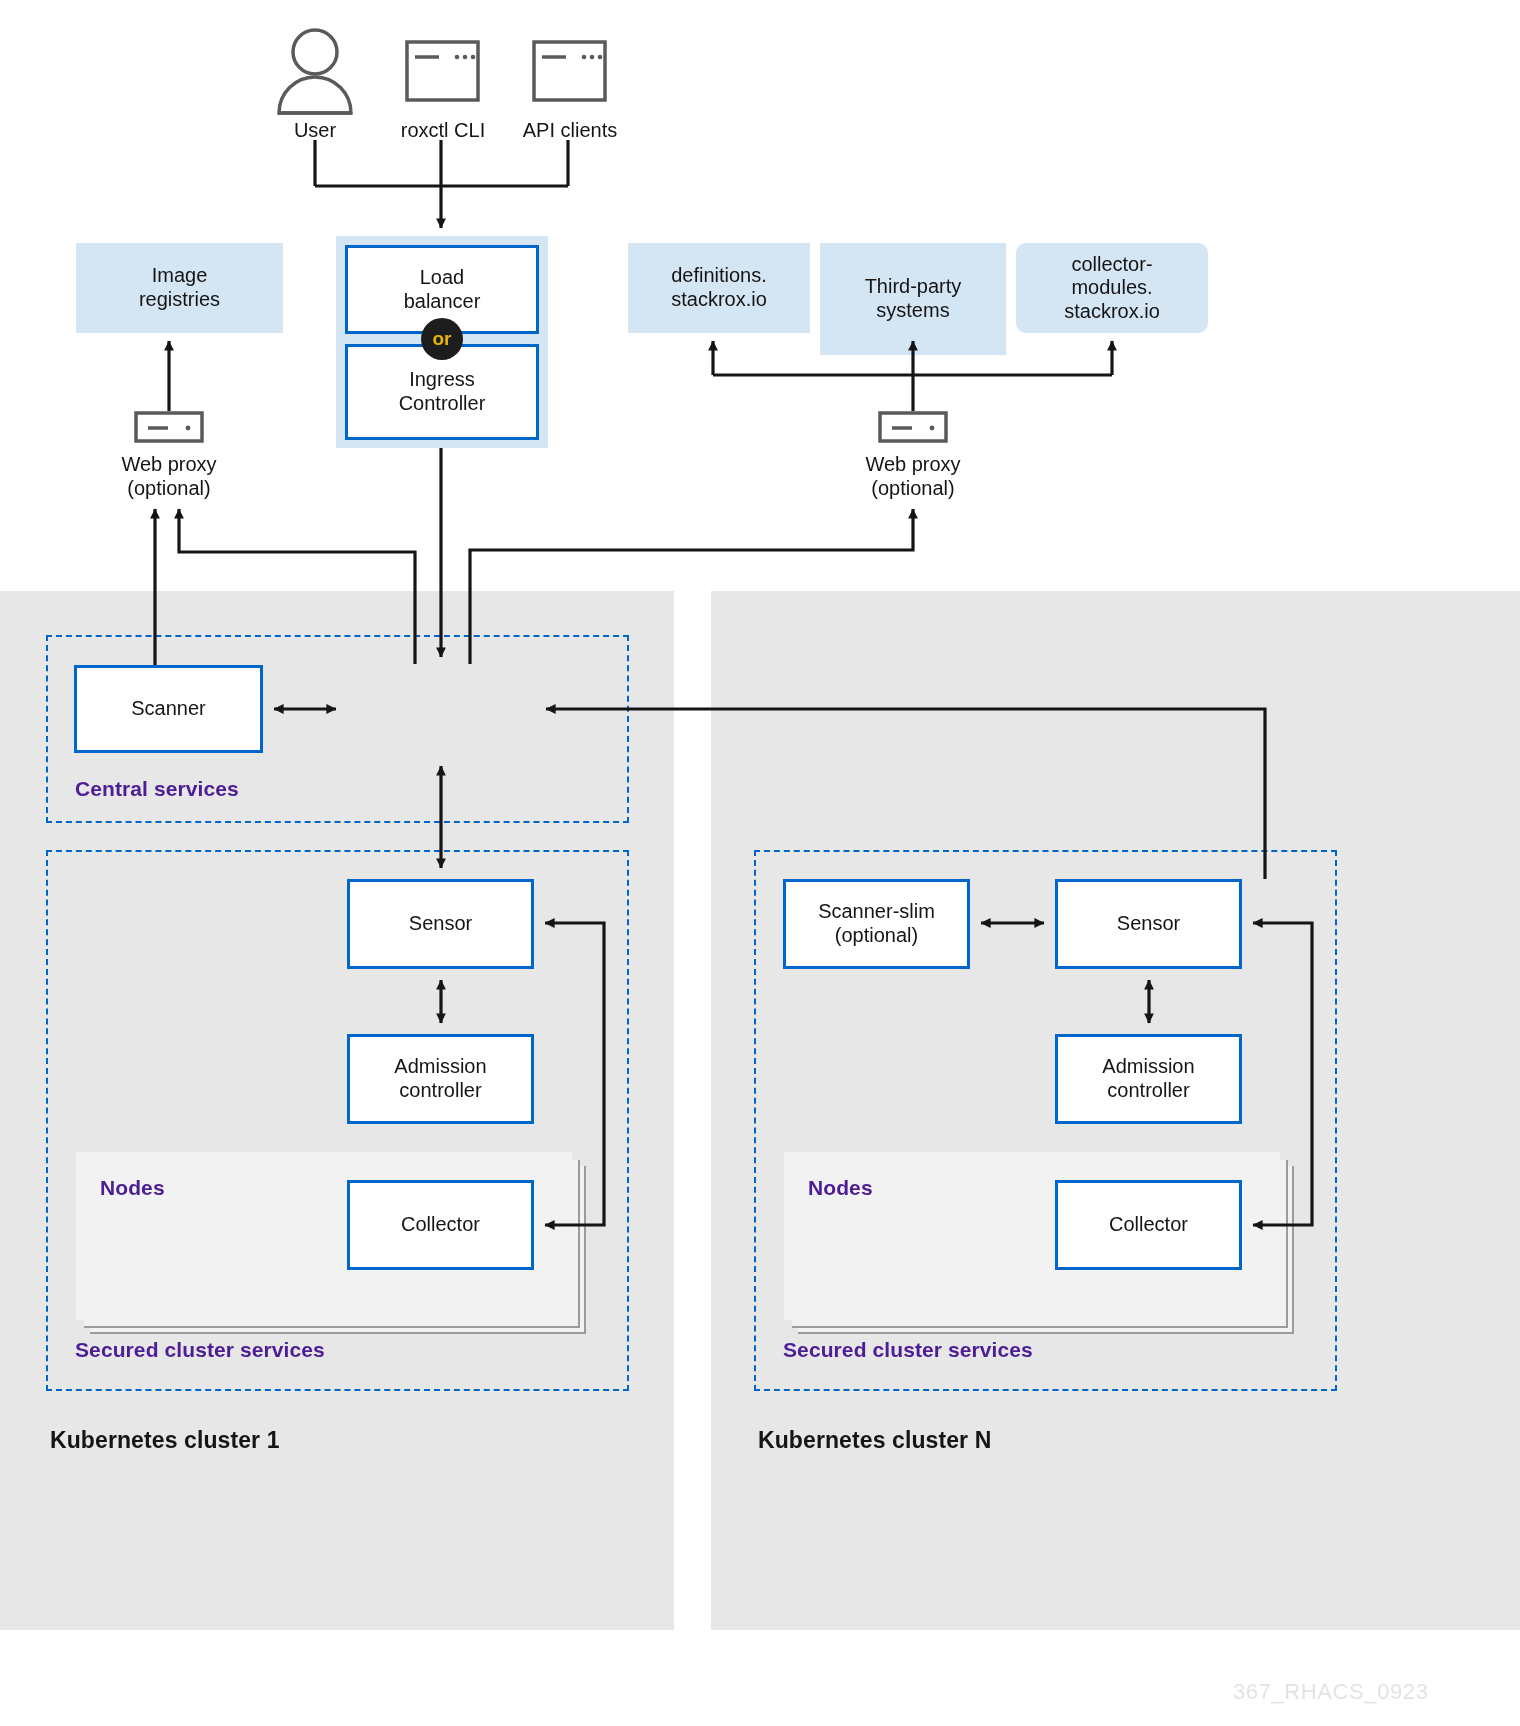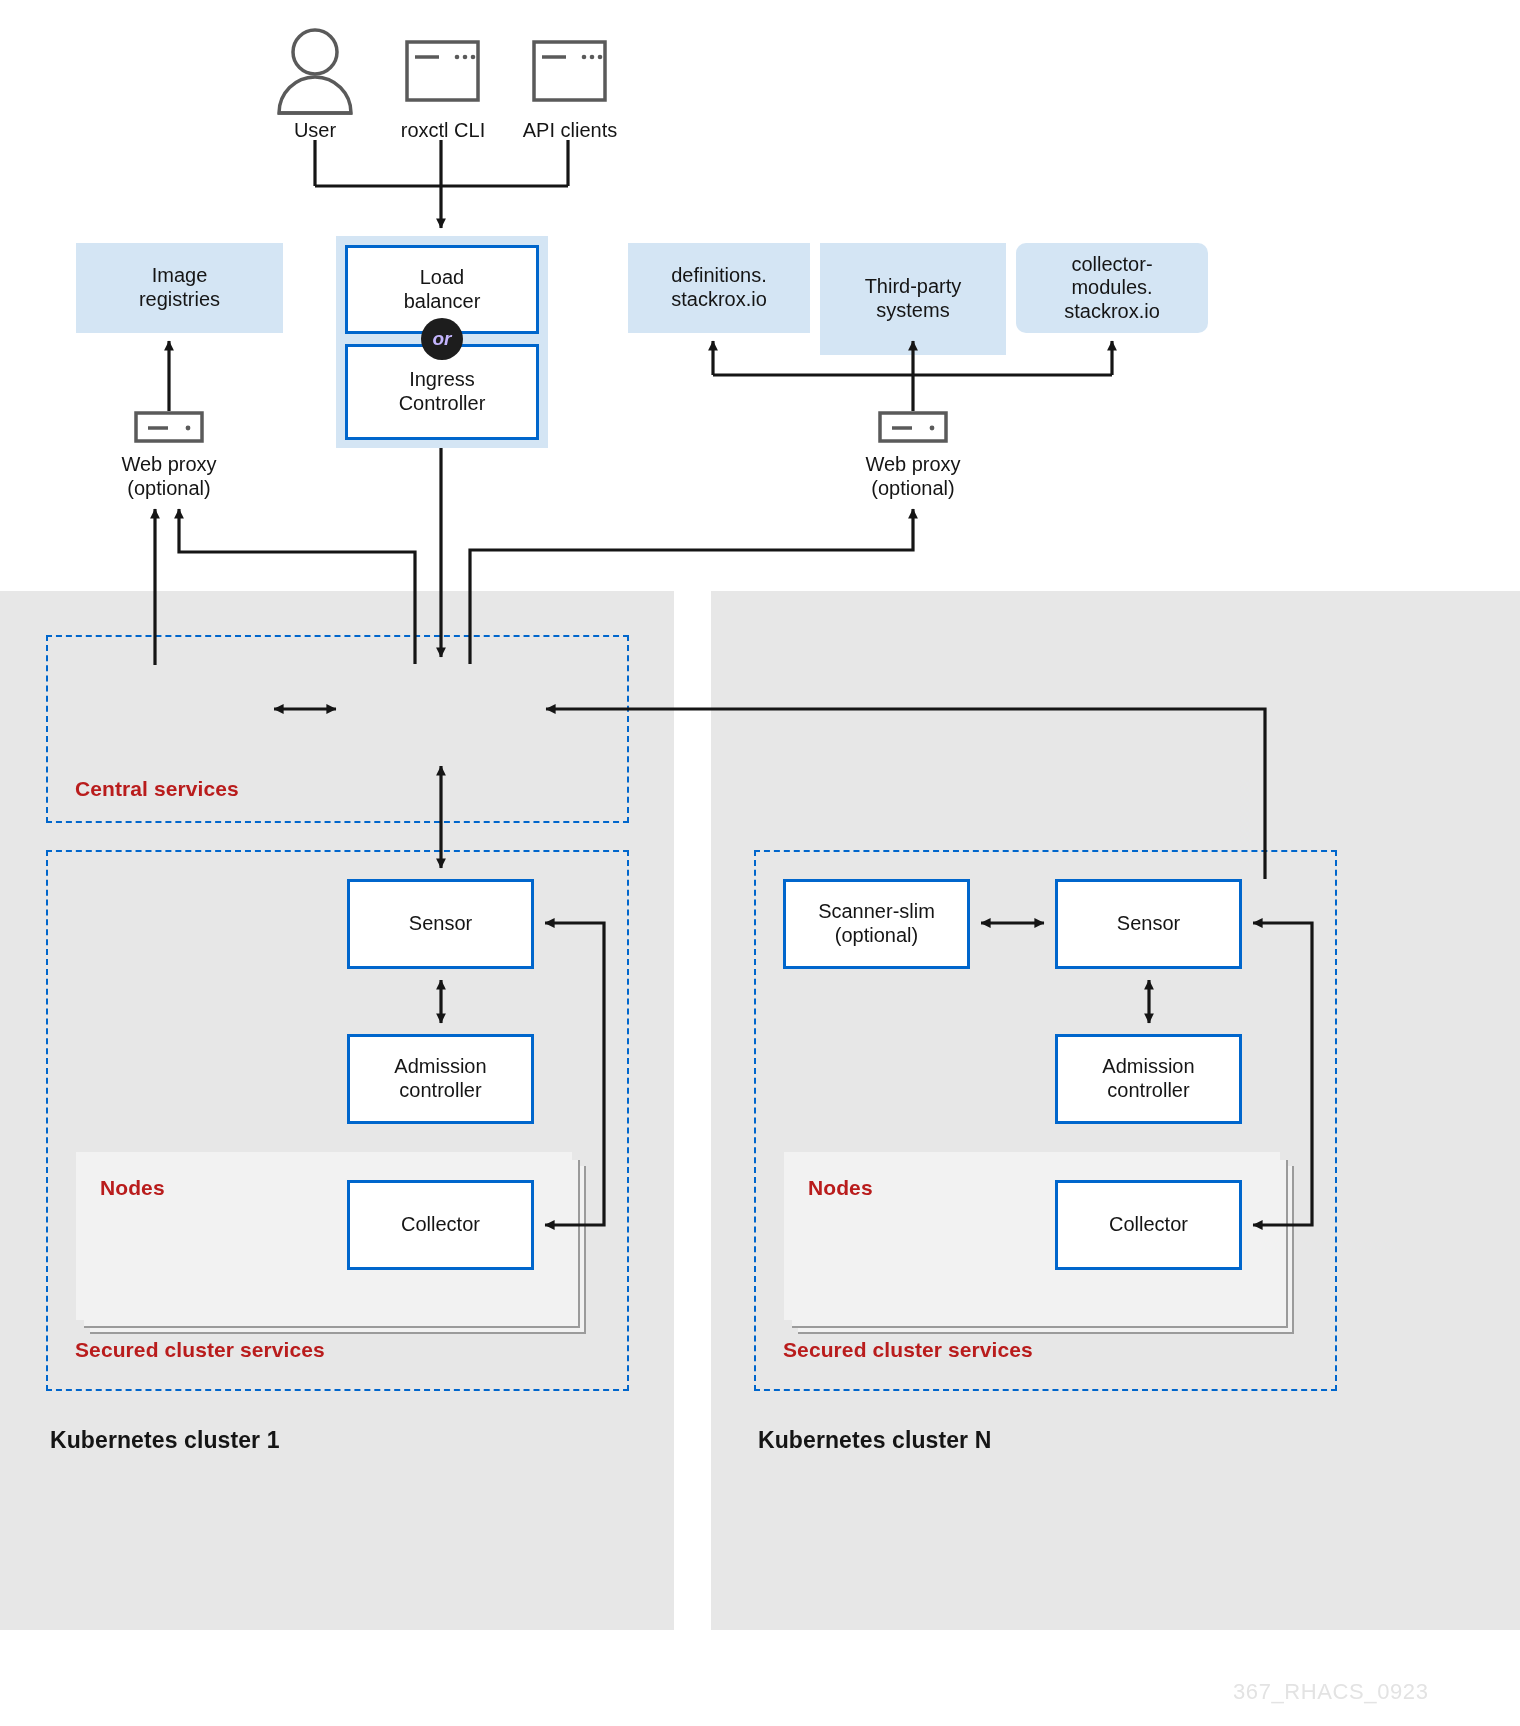--- a/index.html
+++ b/index.html
@@ -22,44 +22,43 @@
     text-align:center;line-height:1.18;
   }
   .lbl{
     font-size:20px;color:#151515;white-space:pre-line;
   }
   .cap{
     font-size:20px;color:#151515;text-align:center;line-height:1.2;
     white-space:pre-line;
   }
   .zone-title{
-    font-size:21px;font-weight:bold;color:#b91c1c;letter-spacing:.1px;
+    font-size:21px;font-weight:bold;color:#4c1d95;letter-spacing:.1px;
   }
   .cluster-title{
     font-size:23px;font-weight:bold;color:#151515;letter-spacing:.1px;
   }
 
   
   .gray-zone{background:#e7e7e7;}
   .lightblue-box{background:#d4e5f4;}
   .white-blue-box{background:#ffffff;border:3px solid #0066cc;}
   .central-box{background:#0066cc;}
   .central-box .lbl{color:#ffffff;}
   .lb-wrap{background:#d4e5f4;}
   .dash-zone{border:2px dashed #0066cc;background:transparent;}
   .nodes-card{background:#f2f2f2;}
   .nodes-shadow{background:#f2f2f2;border-right:2px solid #9b9b9b;border-bottom:2px solid #9b9b9b;}
 
   .or-badge{
     width:42px;height:42px;border-radius:50%;
-    background:#1d1d1d;color:#c4b5fd;
+    background:#1d1d1d;color:#eab308;
     font-size:19px;font-weight:bold;
     display:flex;align-items:center;justify-content:center;
     z-index:40;
-    font-style:italic;
   }
 
   svg.overlay{position:absolute;left:0;top:0;width:1520px;height:1726px;pointer-events:none;}
   svg.icon{display:block;}
 
   .watermark{
     font-size:22px;color:#e3e3e3;letter-spacing:.6px;
     font-family:"Liberation Sans","DejaVu Sans",sans-serif;
   }
 </style>
@@ -148,20 +147,23 @@
       <line x1="14" y1="17" x2="34" y2="17" stroke="#5a5a5a" stroke-width="3.5"></line>
       <circle cx="54" cy="17" r="2.4" fill="#5a5a5a"></circle>
     </svg>
   </div>
   <div class="abs cap" style="left:823px;top:452px;width:180px;">Web proxy
 (optional)</div>
 
   <div class="abs dash-zone" style="left:46px;top:635px;width:583px;height:188px;"></div>
   <div class="abs zone-title" style="left:75px;top:777px;">Central services</div>
 
+  <div class="abs white-blue-box ctr" style="left:74px;top:665px;width:189px;height:88px;">
+    <span class="lbl">Scanner</span>
+  </div>
 
   <div class="abs dash-zone" style="left:46px;top:850px;width:583px;height:541px;"></div>
   <div class="abs zone-title" style="left:75px;top:1338px;">Secured cluster services</div>
 
   <div class="abs white-blue-box ctr" style="left:347px;top:879px;width:187px;height:90px;">
     <span class="lbl">Sensor</span>
   </div>
   <div class="abs white-blue-box ctr" style="left:347px;top:1034px;width:187px;height:90px;">
     <span class="lbl">Admission
 controller</span>

